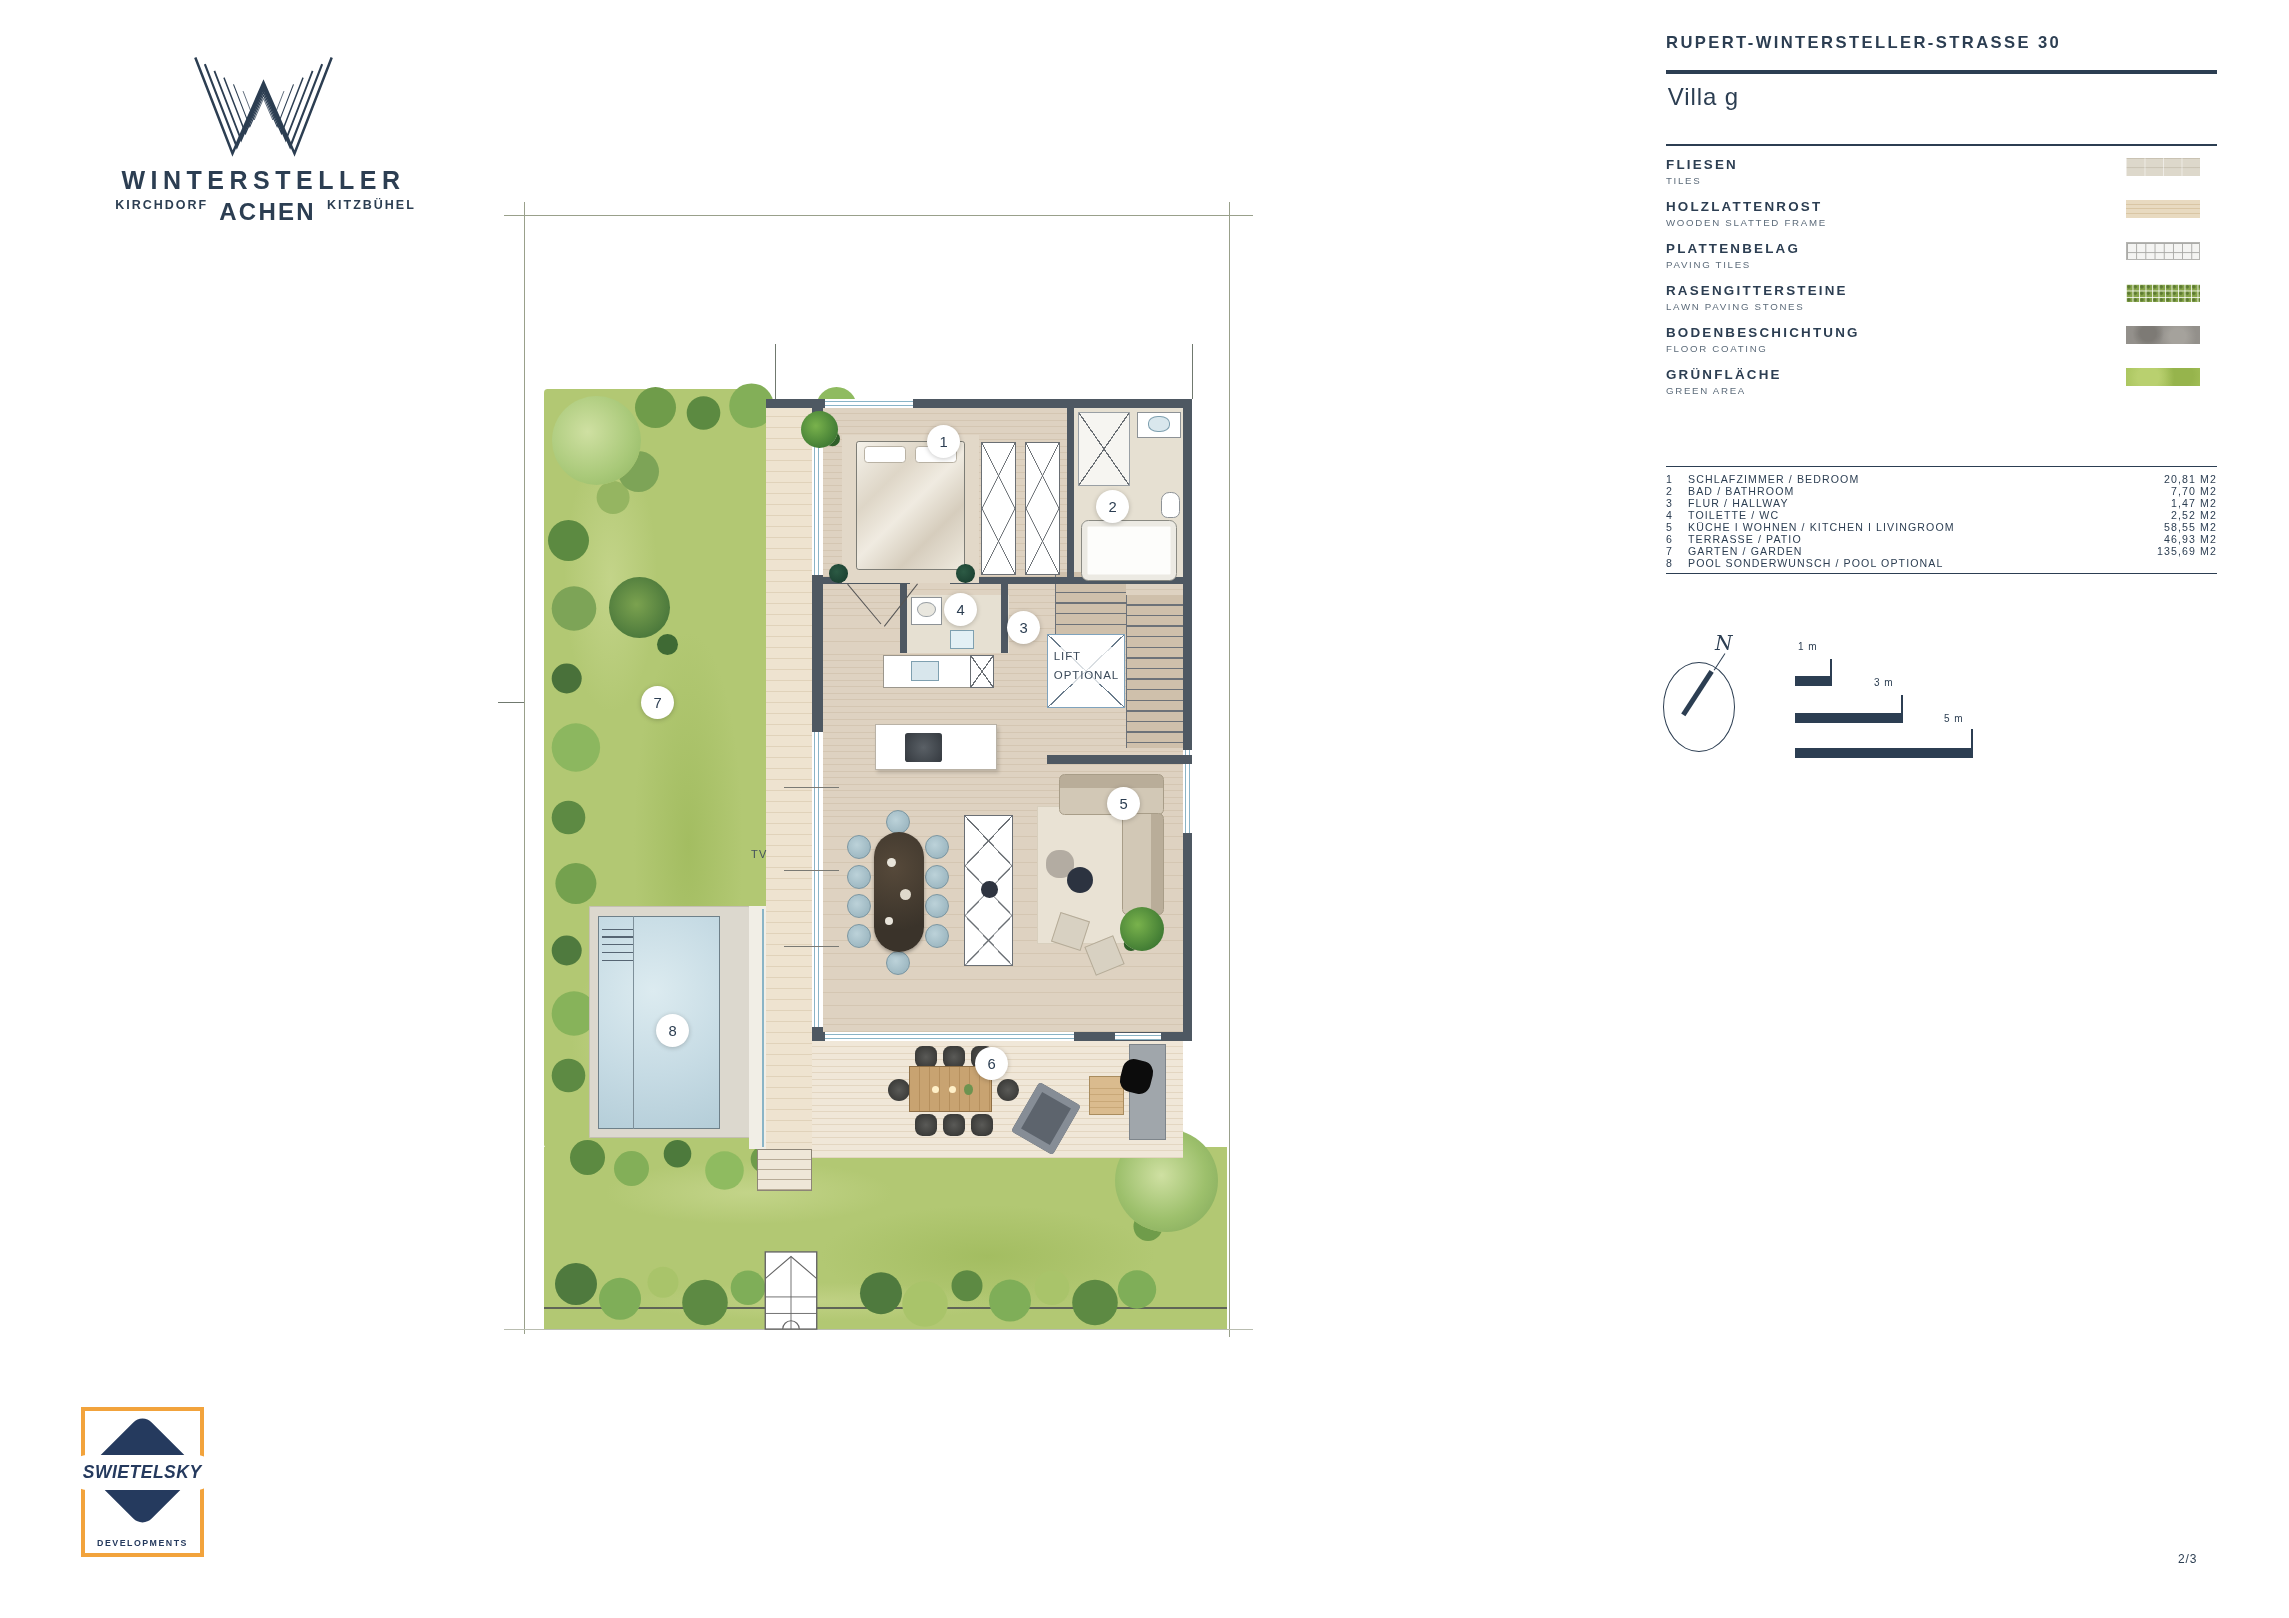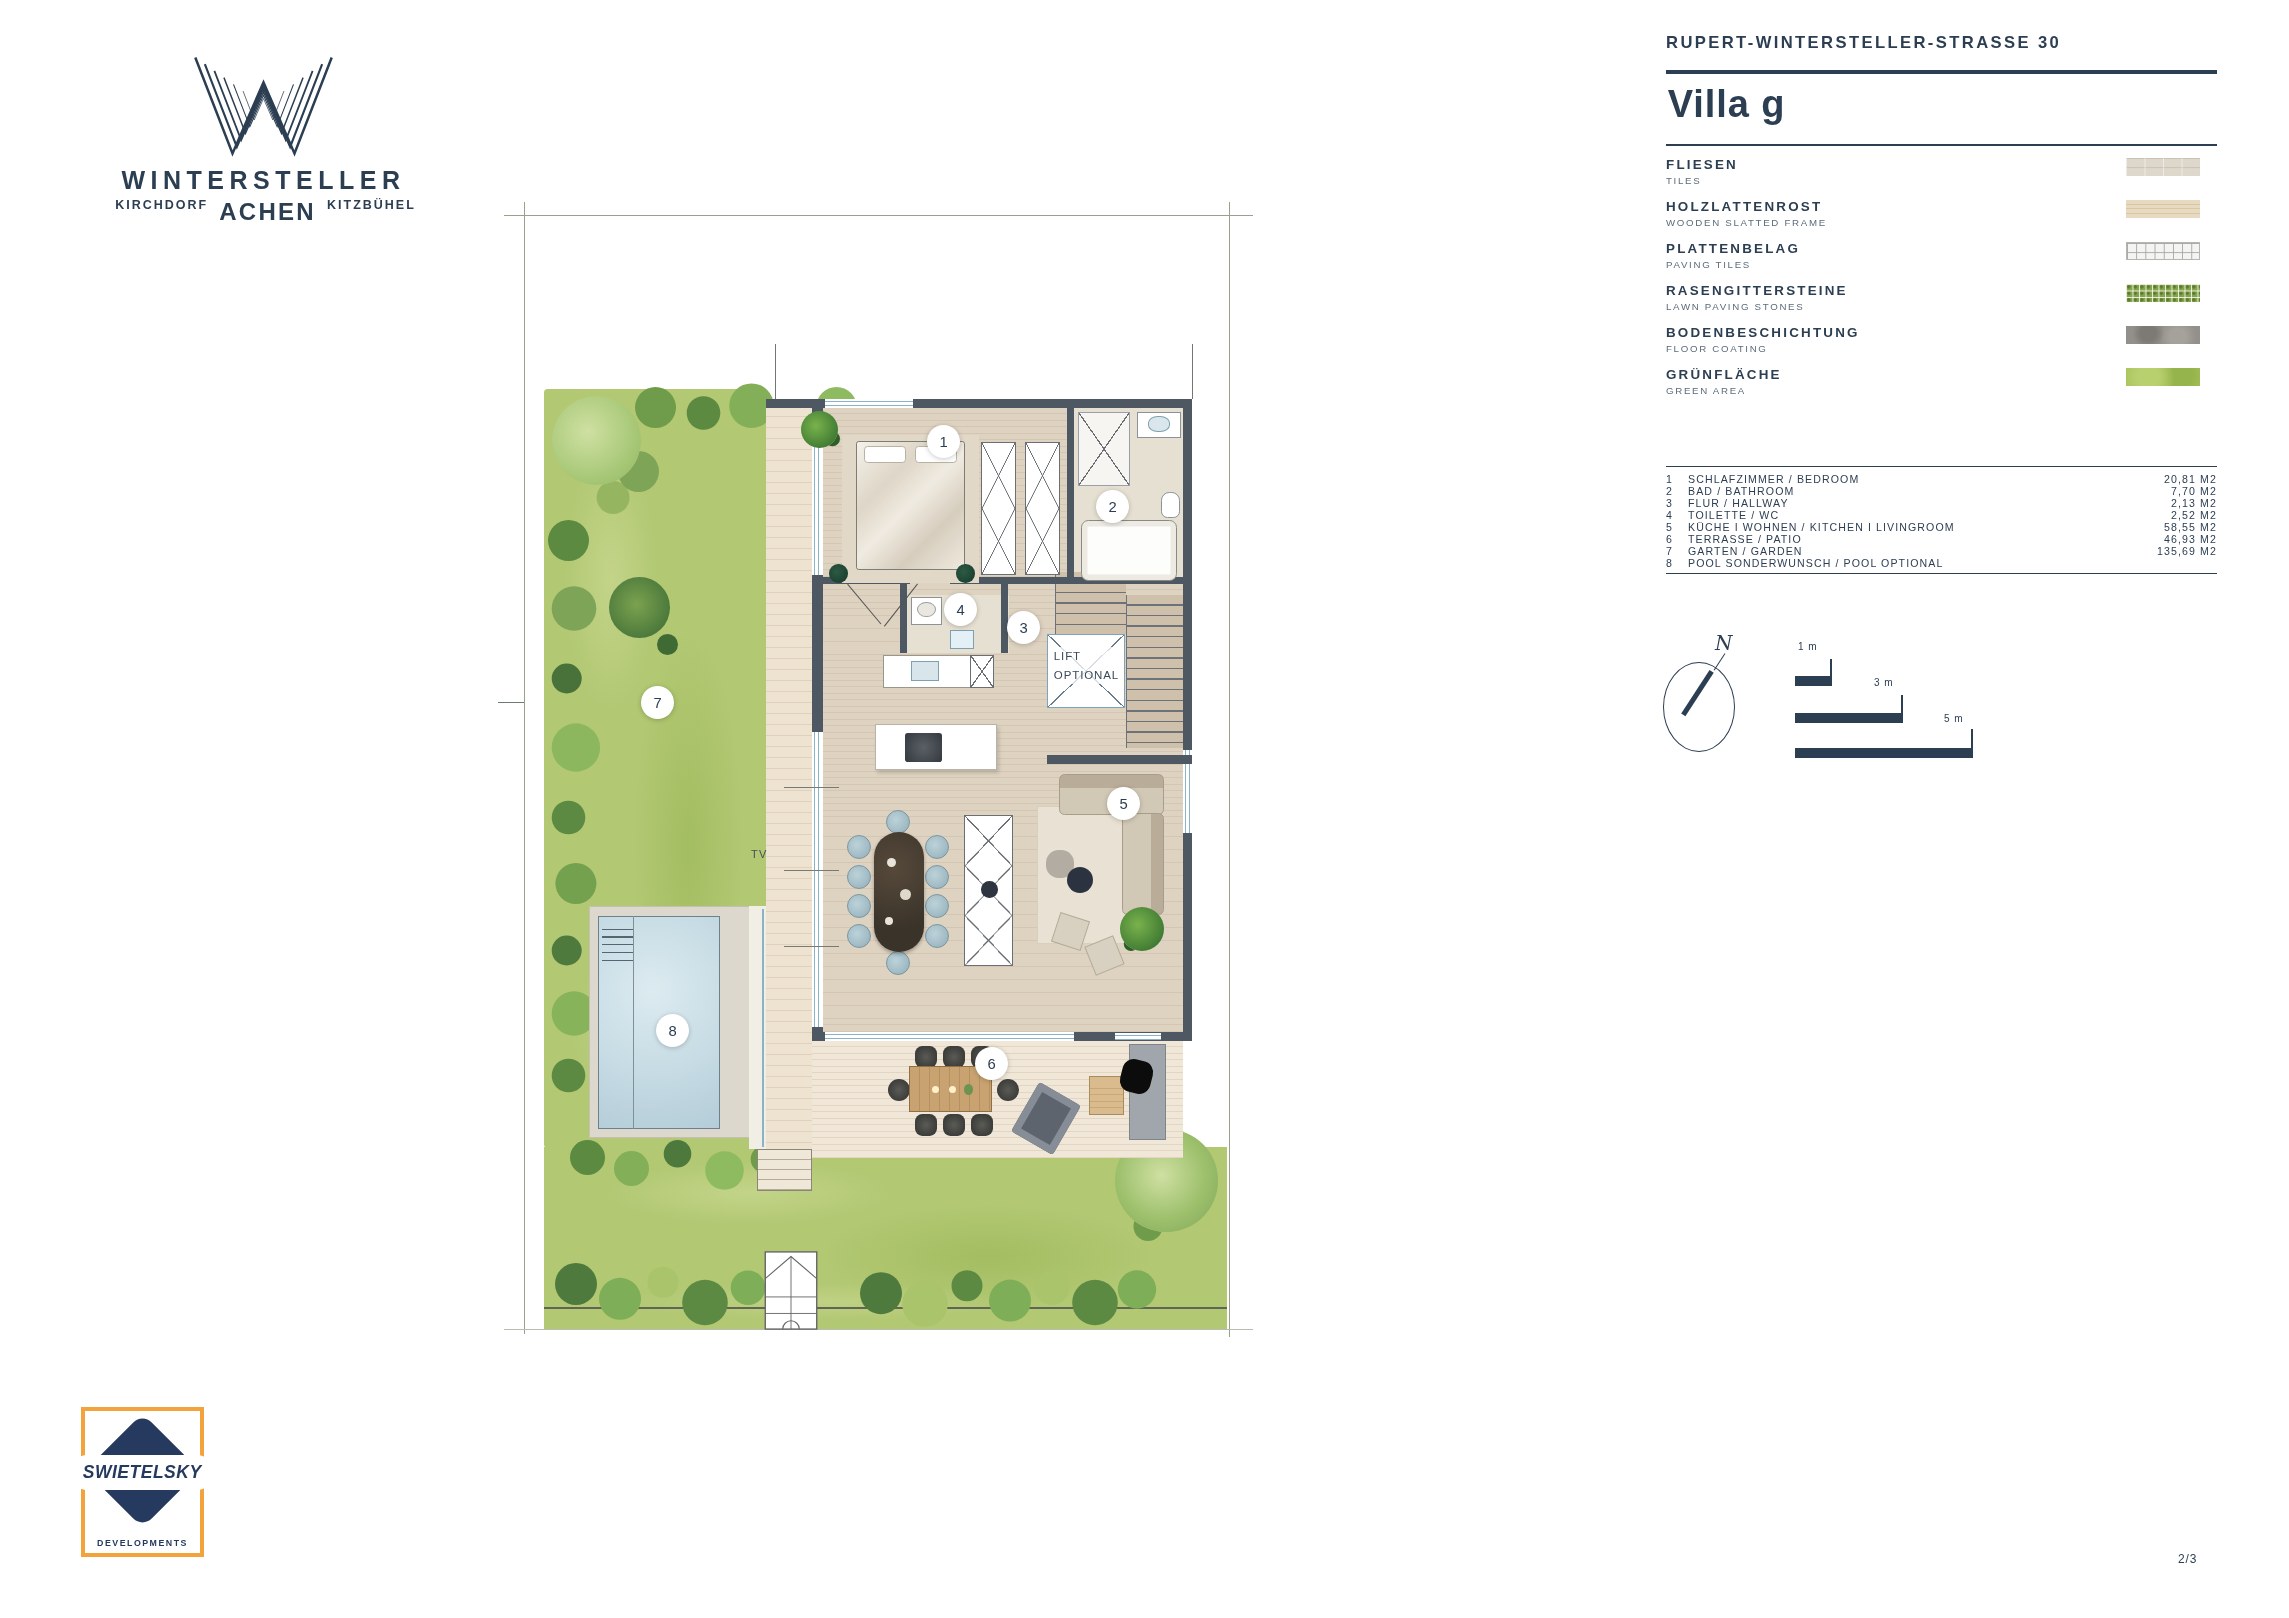--- a/index.html
+++ b/index.html
@@ -14,21 +14,21 @@
   
   .brand-name{left:81px;top:166px;width:365px;text-align:center;font-size:25px;font-weight:bold;letter-spacing:5.5px;}
   .brand-row{left:81px;top:198px;width:369px;display:flex;justify-content:center;gap:11px;}
   .brand-city{font-size:12.5px;font-weight:bold;letter-spacing:2px;padding-bottom:3.7px;}
   .brand-center{font-size:24px;font-weight:bold;letter-spacing:2.3px;}
 
   
   .panel{left:1666px;top:33px;width:551px;}
   .addr{position:absolute;left:0;top:0;font-size:16.6px;font-weight:600;letter-spacing:2.4px;}
   .rule-thick{position:absolute;left:0;top:37px;width:551px;height:3.7px;background:var(--navy);}
-  .villa{position:absolute;left:1.8px;top:50px;font-size:38px;font-weight:700;letter-spacing:0.9px;}
+  .villa{position:absolute;left:1.8px;top:50px;font-size:24px;font-weight:400;letter-spacing:0.9px;}
   .rule-thin{position:absolute;left:0;top:111px;width:551px;height:1.8px;background:var(--navy);}
   .legend{position:absolute;left:0;top:124px;width:551px;}
   .lrow{position:relative;height:42px;}
   .lmain{font-size:13.4px;font-weight:bold;letter-spacing:2.2px;}
   .lsub{font-size:9.7px;letter-spacing:1.7px;color:#5c6b7a;margin-top:2.8px;}
   .swatch{position:absolute;right:16.6px;top:0.9px;width:74px;height:18.5px;}
   .sw-parquet{background:linear-gradient(180deg,#a39181 0 30%,#8d7d6c 30% 55%,#a99889 55% 100%);}
   .sw-tiles{background:#ddd8cb;background-image:linear-gradient(90deg,rgba(255,255,255,.5) 0.9px,transparent 0.9px),linear-gradient(180deg,rgba(160,150,130,.35) 0.9px,transparent 0.9px);background-size:18.5px 9.2px;}
   .sw-slats{background:repeating-linear-gradient(180deg,#e8dac0 0 3.7px,#d9c6a4 3.7px 4.6px);}
   .sw-paving{background:#f4f4f2;background-image:linear-gradient(90deg,#a8a8a5 0.9px,transparent 0.9px),linear-gradient(180deg,#a8a8a5 0.9px,transparent 0.9px);background-size:9.2px 9.2px;border:0.9px solid #b5b5b2;}
@@ -151,21 +151,21 @@
           <span class="rarea">20,81 M2</span>
         </div>
       <div class="rrow">
           <span class="rnr">2</span>
           <span class="rname">BAD / BATHROOM</span>
           <span class="rarea">7,70 M2</span>
         </div>
       <div class="rrow">
           <span class="rnr">3</span>
           <span class="rname">FLUR / HALLWAY</span>
-          <span class="rarea">2,13 M2</span>
+          <span class="rarea">1,47 M2</span>
         </div>
       <div class="rrow">
           <span class="rnr">4</span>
           <span class="rname">TOILETTE / WC</span>
           <span class="rarea">2,52 M2</span>
         </div>
       <div class="rrow">
           <span class="rnr">5</span>
           <span class="rname">KÜCHE I WOHNEN / KITCHEN I LIVINGROOM</span>
           <span class="rarea">58,55 M2</span>

